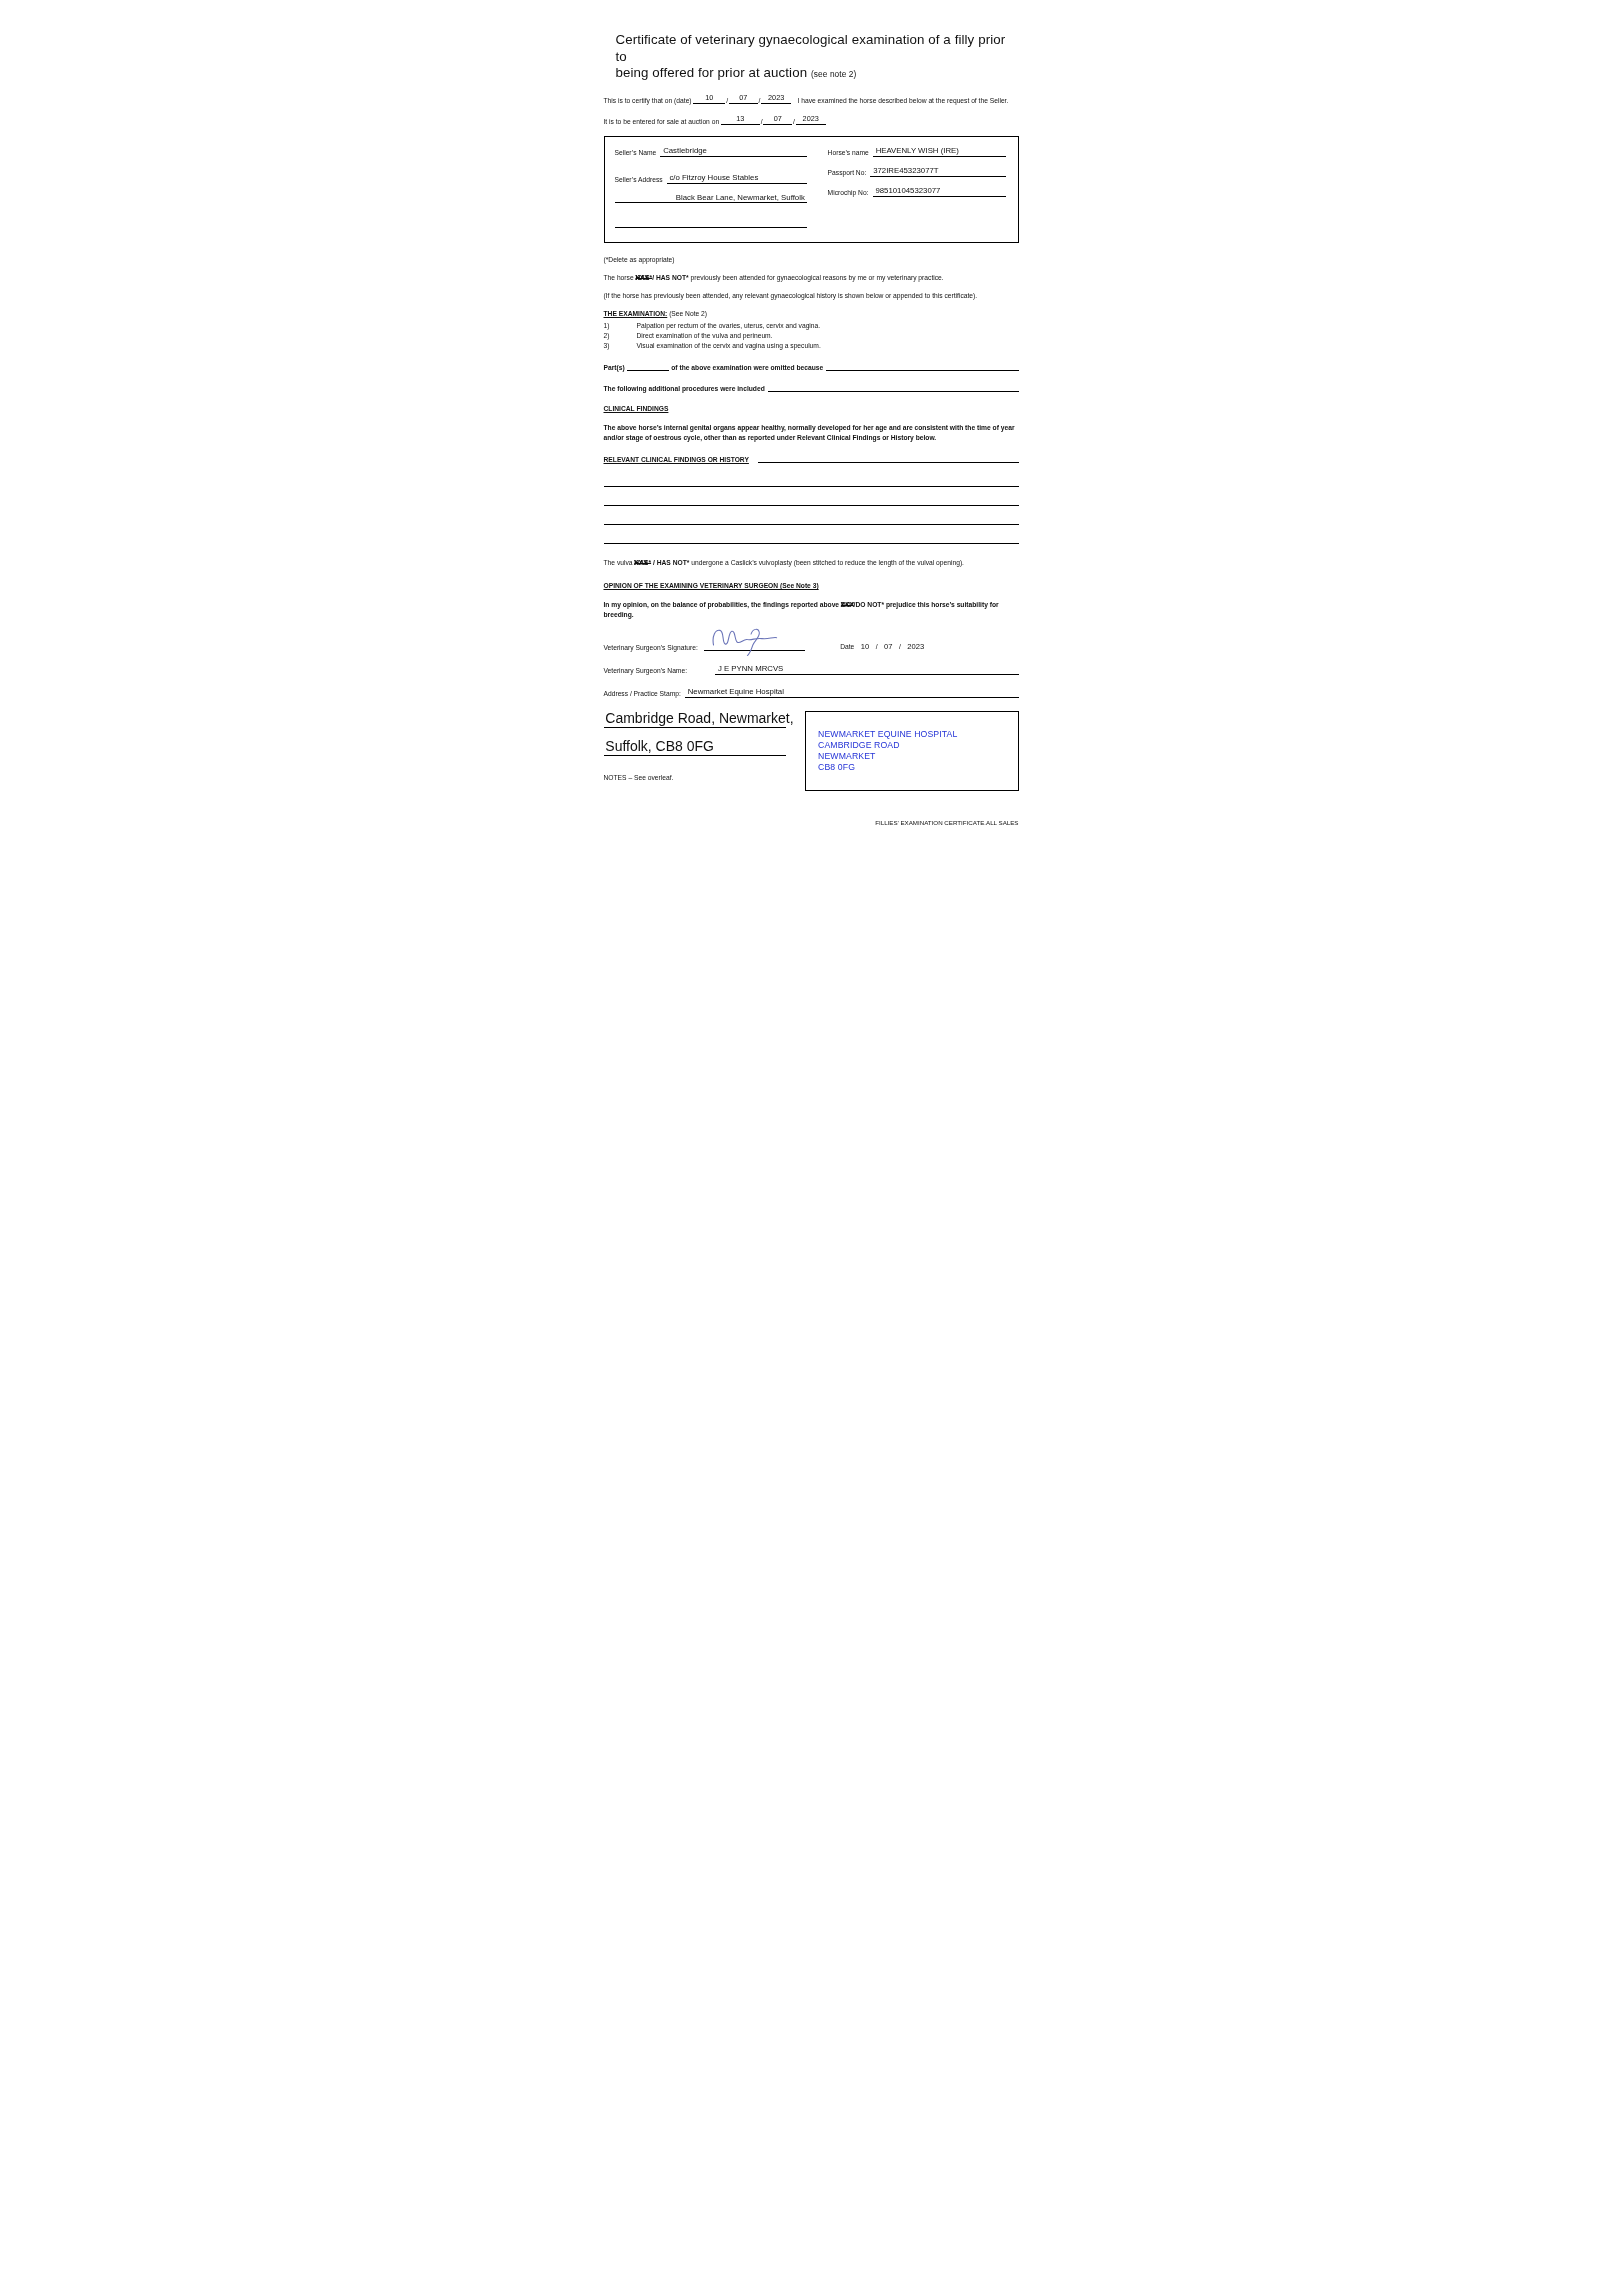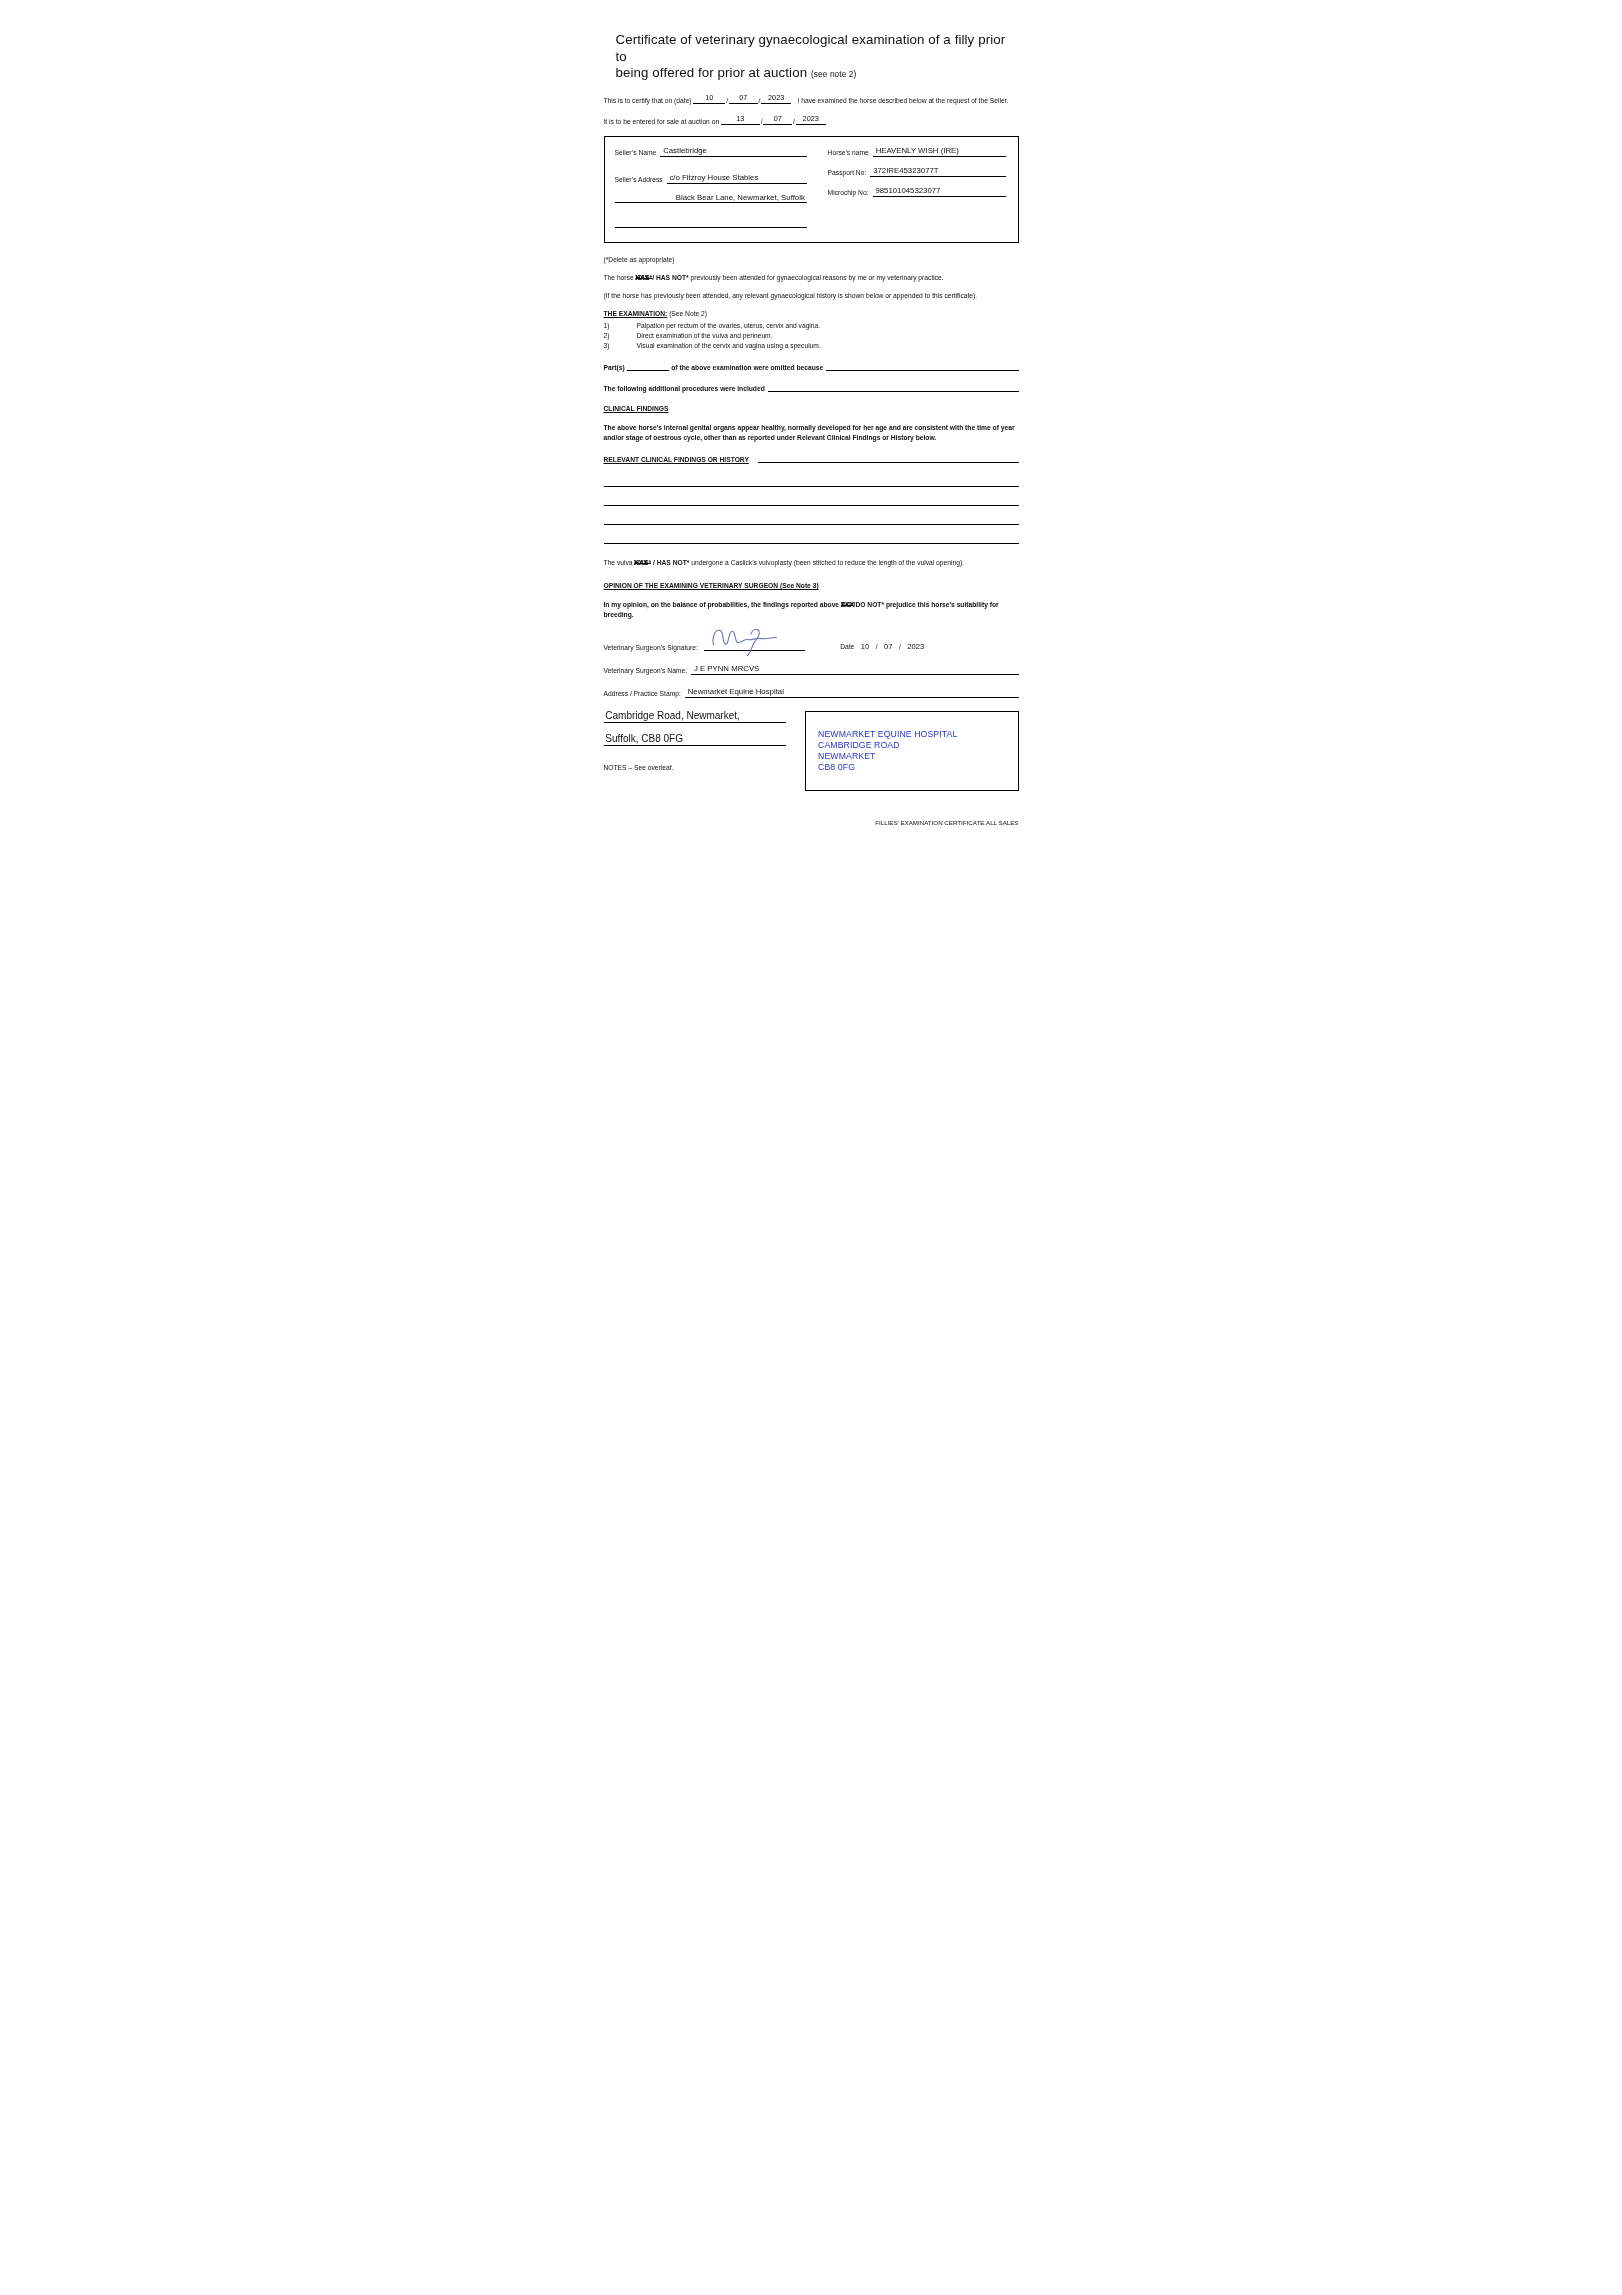--- a/index.html
+++ b/index.html
@@ -50,26 +50,26 @@
   .opinion-para { margin-top:11px; font-weight:bold; line-height:1.5; }
   .struck { position:relative; display:inline-block; font-weight:bold; }
   .struck .word { text-decoration:line-through; }
   .struck .xmarks { position:absolute; left:-0.5px; top:-0.5px; font-weight:bold; letter-spacing:0.2px; white-space:nowrap; }
   .sig-row { margin-top:15.6px; }
   .sig-area { width:101px; margin-left:6.4px; border-bottom:0.5px solid #000; position:relative; height:13.8px; }
   .sig-area svg { position:absolute; left:2.8px; bottom:-6.4px; overflow:visible; }
   .date-group { margin-left:35px; white-space:nowrap; }
   .date-val { font-size:7.6px; }
   .dm { margin:0 4.6px; }
-  .name-row { margin-top:13px; }
+  .name-row { margin-top:13px;gap:24px; }
   .addr-row { margin-top:12px; }
   .bottom-flex { display:flex; margin-top:6.4px; }
   .bottom-left { width:44%; }
   .bottom-right { flex:1; margin-left:19px; }
-  .addr-line { border-bottom:0.5px solid #000; font-size:10px; padding:0 1.8px 0.9px 1.8px; margin-top:6.4px; white-space:nowrap; }
+  .addr-line { border-bottom:0.5px solid #000; font-size:14px; padding:0 1.8px 0.9px 1.8px; margin-top:6.4px; white-space:nowrap; }
   .addr-line2 { margin-top:10px; }
   .notes { margin-top:18.4px; }
   .stamp-box { border:0.7px solid #000; margin-top:7.3px; padding:16.5px 12px 13.8px 12px; min-height:48px; }
   .stamp-line { font-size:8.7px; line-height:1.28; letter-spacing:0.1px; }
   .footer { margin-top:27.5px; text-align:right; font-size:6.2px; }
 </style>
 </head>
 <body>
 
 <div class="page">

